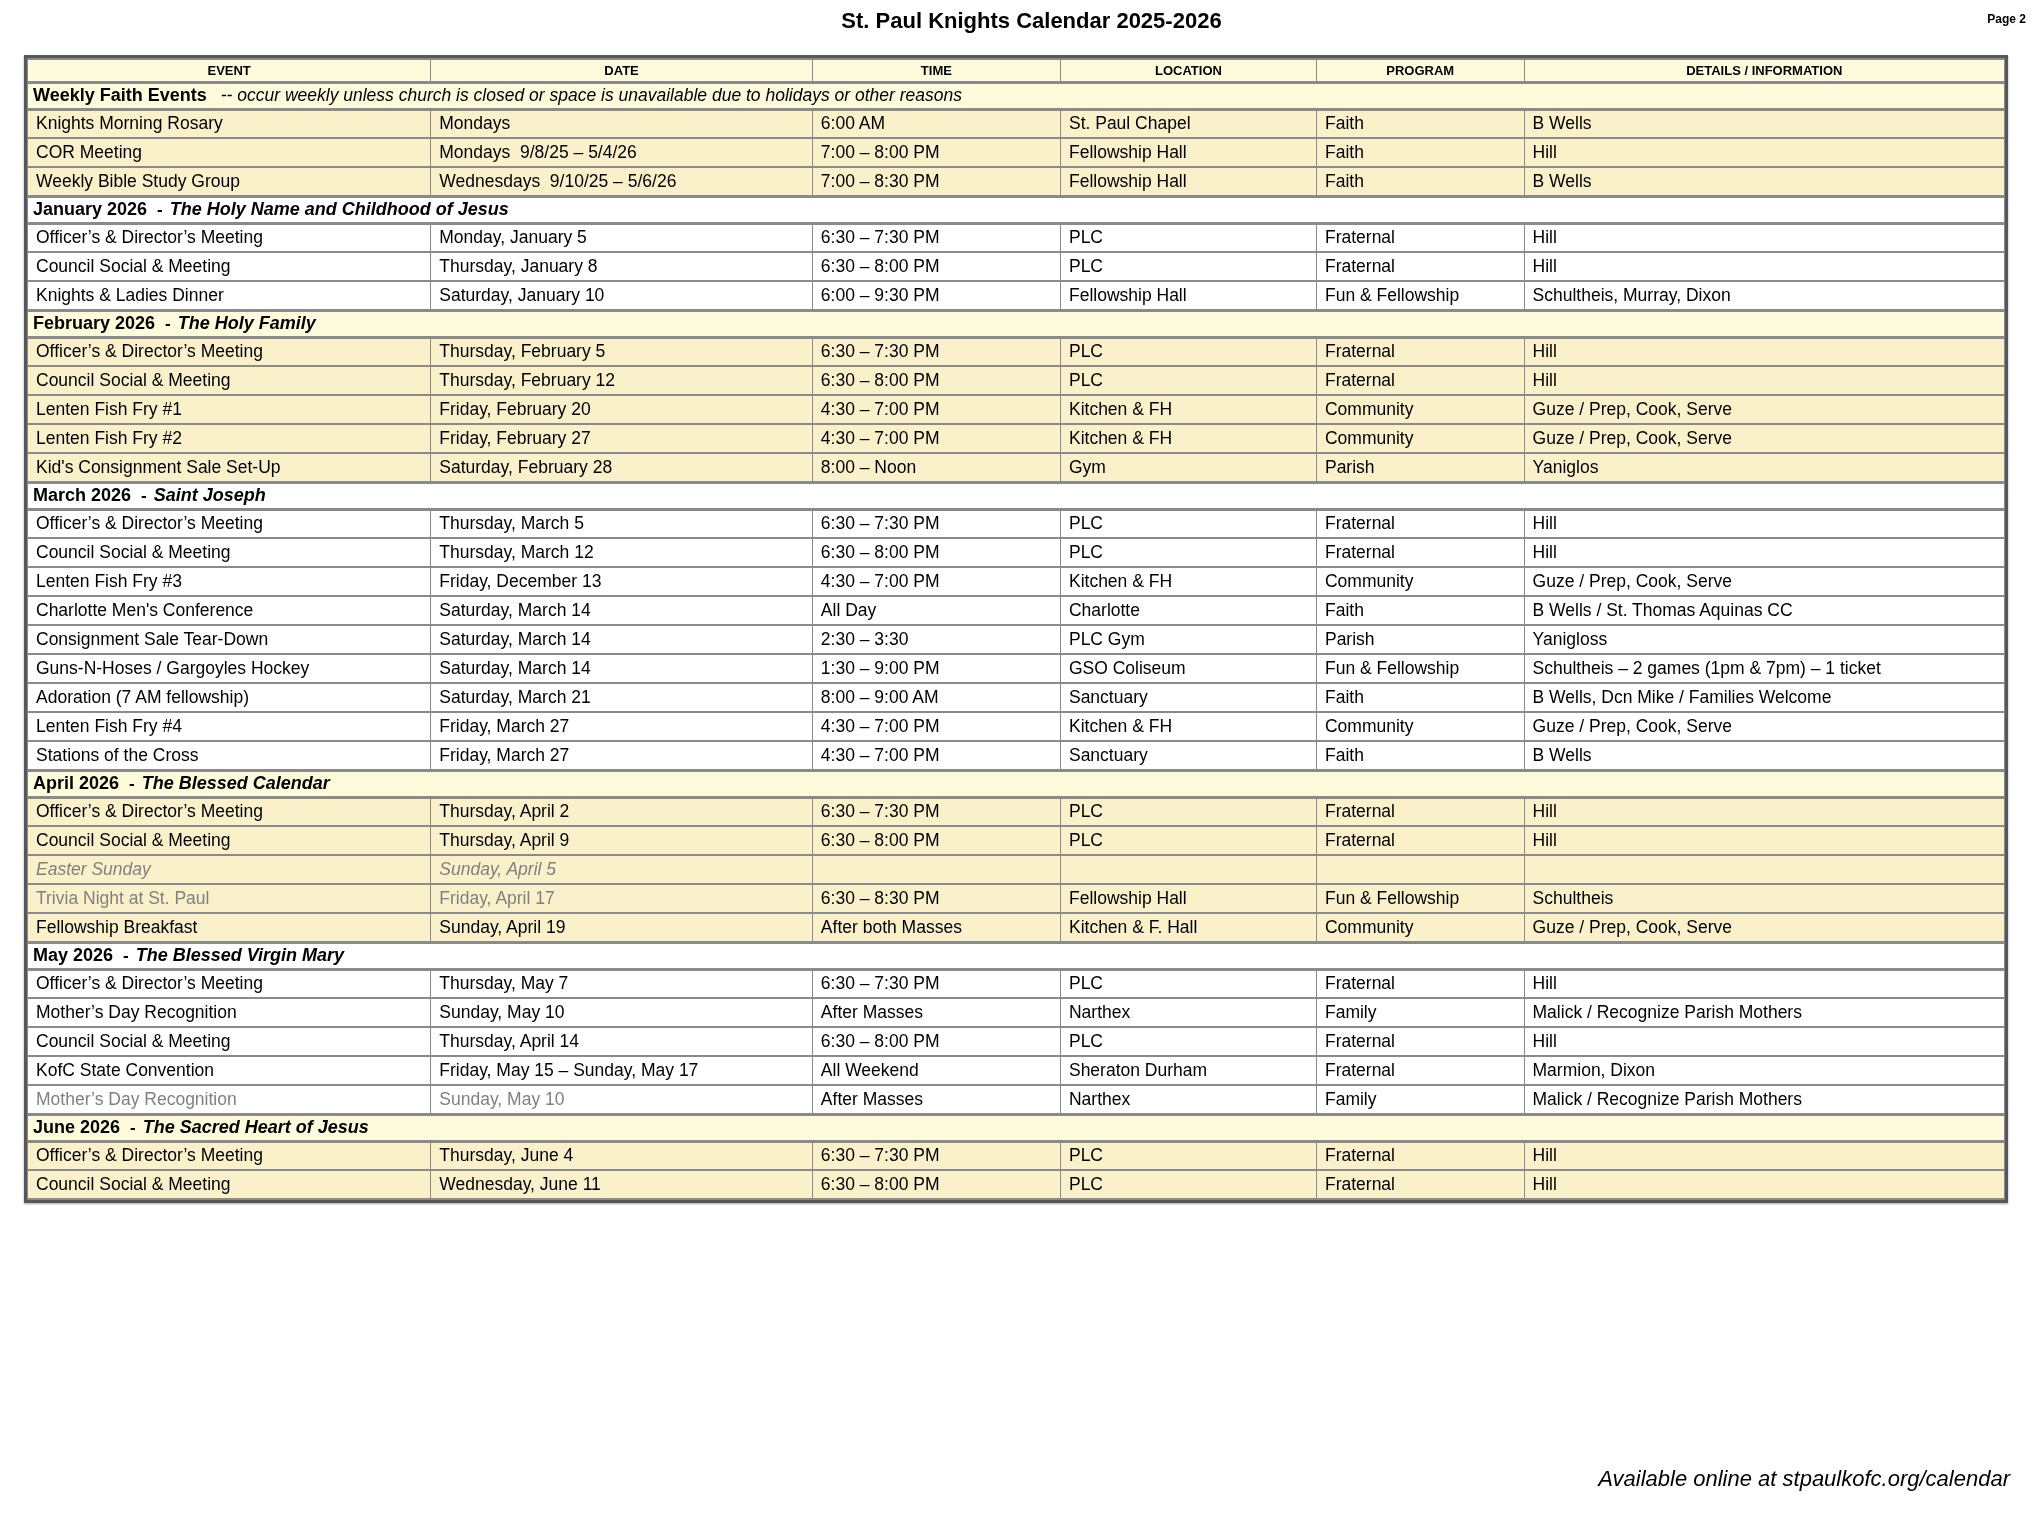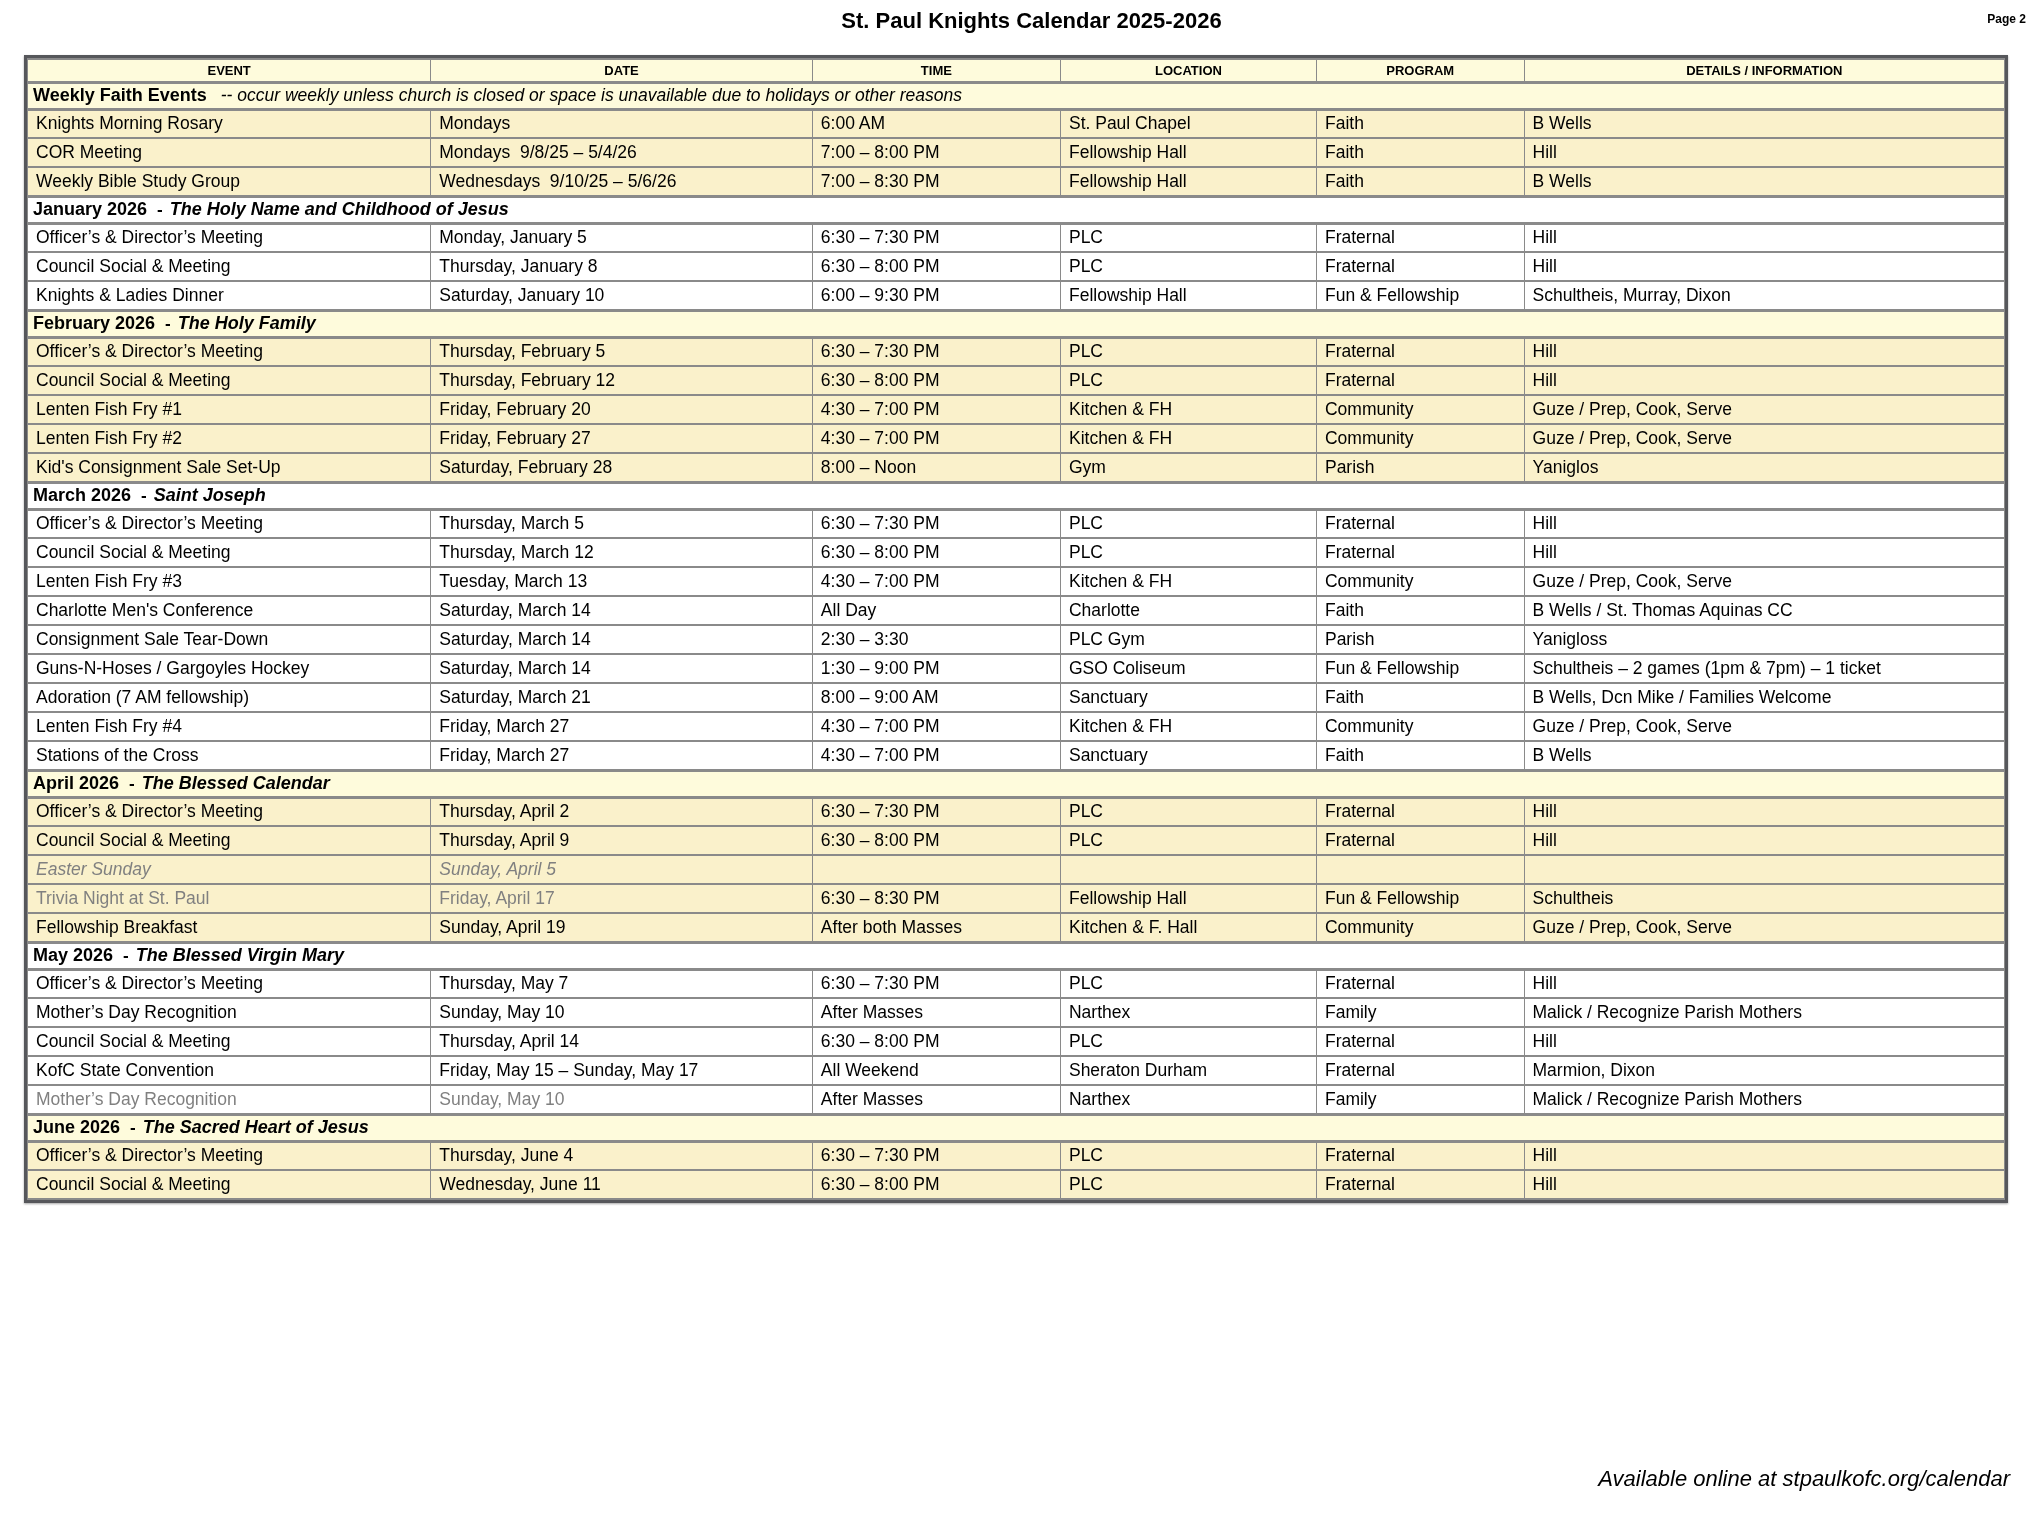--- a/index.html
+++ b/index.html
@@ -215,21 +215,21 @@
         <tr class="tone-white">
           <td>Council Social &amp; Meeting</td>
           <td>Thursday, March 12</td>
           <td>6:30 – 8:00 PM</td>
           <td>PLC</td>
           <td>Fraternal</td>
           <td>Hill</td>
         </tr>
         <tr class="tone-white">
           <td>Lenten Fish Fry #3</td>
-          <td>Tuesday, March 13</td>
+          <td>Friday, December 13</td>
           <td>4:30 – 7:00 PM</td>
           <td>Kitchen &amp; FH</td>
           <td>Community</td>
           <td>Guze / Prep, Cook, Serve</td>
         </tr>
         <tr class="tone-white">
           <td>Charlotte Men's Conference</td>
           <td>Saturday, March 14</td>
           <td>All Day</td>
           <td>Charlotte</td>

